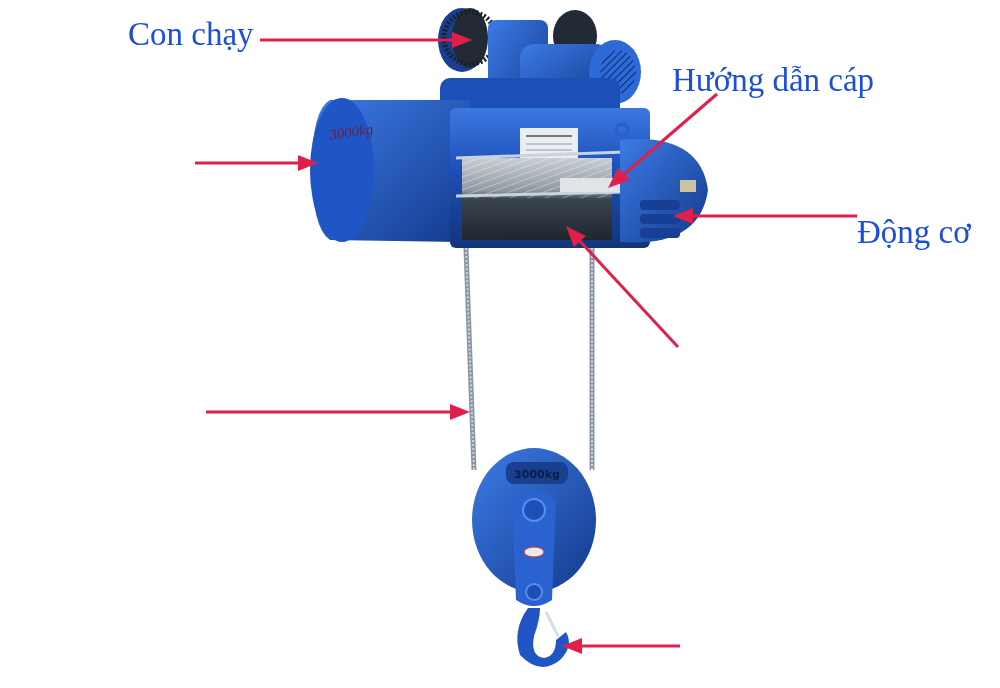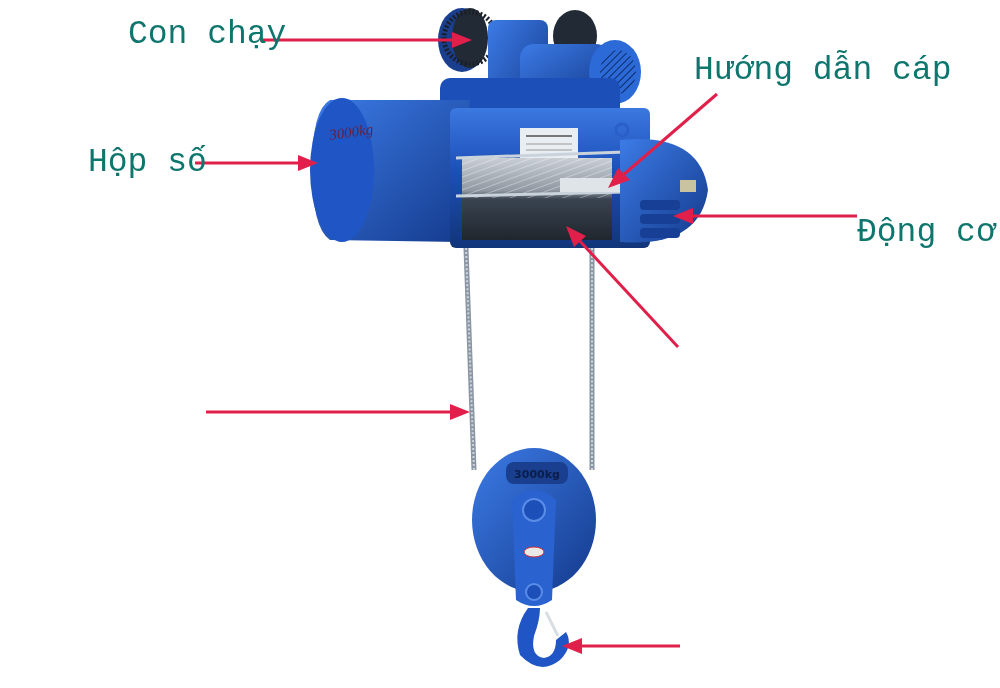--- a/index.html
+++ b/index.html
@@ -1,20 +1,20 @@
 <!DOCTYPE html>
 <html><head>
 <meta charset="utf-8">
 <style>
   html, body { margin:0; padding:0; background:#ffffff; }
   body { width:1000px; height:688px; position:relative; overflow:hidden; font-family:"DejaVu Serif", serif; }
   #stage { position:absolute; left:0; top:0; width:1000px; height:688px; }
   .label {
-    position:absolute; font-family:Liberation Mono, monospace;
-    font-size:33px; color:#0f766e; white-space:nowrap; line-height:1;
+    position:absolute; font-family:Liberation Serif, serif;
+    font-size:33px; color:#1d4ed8; white-space:nowrap; line-height:1;
   }
   svg { position:absolute; left:0; top:0; }
 </style>
 </head>
 <body>
 
 <div id="stage">
 
   <svg width="1000" height="688" viewBox="0 0 1000 688">
     <defs>
@@ -123,16 +123,15 @@
 
       <line x1="206" y1="412" x2="450" y2="412"></line>
       <polygon points="470,412 450,404 450,420" stroke="none"></polygon>
 
       <line x1="680" y1="646" x2="582" y2="646"></line>
       <polygon points="562,646 582,638 582,654" stroke="none"></polygon>
     </g>
   </svg>
 
   <div class="label" style="left:128px; top:18px;">Con chạy</div>
-  <div class="label" style="left:88px; top:146px;">Hộp số</div>
-  <div class="label" style="left:672px; top:54px;margin-left:22px;">Hướng dẫn cáp</div>
+  <div class="label" style="left:672px; top:64px;">Hướng dẫn cáp</div>
   <div class="label" style="left:857px; top:216px;">Động cơ</div>
 </div>
 
 </body></html>

